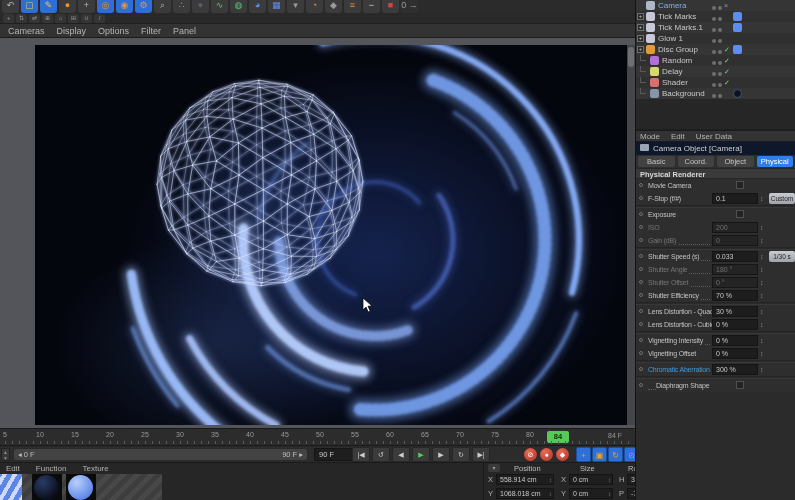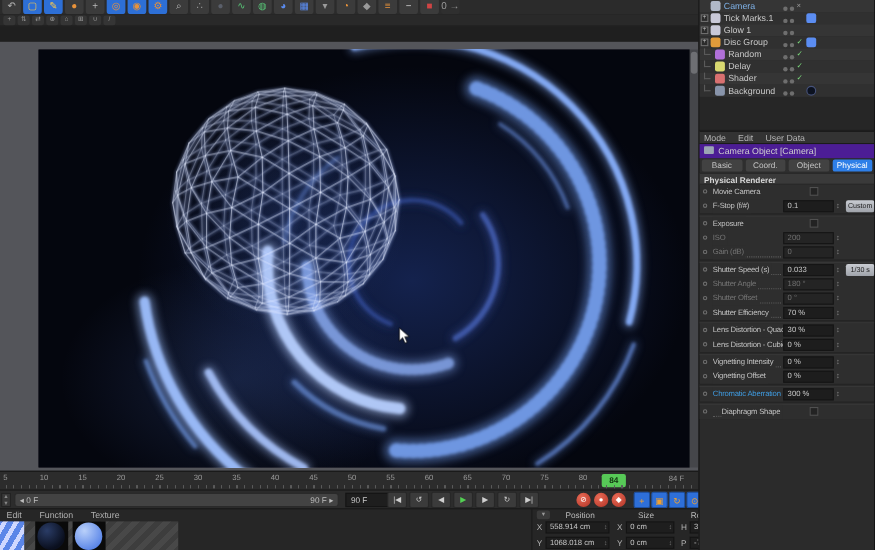--- a/index.html
+++ b/index.html
@@ -84,21 +84,21 @@
   .om-name{position:absolute;top:0;line-height:11px;color:#c8c8c8;}
   .om-dots{position:absolute;left:76px;top:3px;}
   .om-dot{display:inline-block;width:4px;height:4px;border-radius:50%;background:#6e6e6e;margin-right:2px;}
   .om-check{position:absolute;left:88px;top:0;line-height:11px;font-size:7px;color:#7ddc7d;}
   .om-x{position:absolute;left:88px;top:0;line-height:11px;font-size:7px;color:#9a9a9a;}
   .om-chip{position:absolute;left:97px;top:1px;width:9px;height:9px;border-radius:2px;}
   .om-rest{height:31px;background:#262626;border-bottom:1px solid #1e1e1e;}
 
   .am-menu{height:12px;background:#333;display:flex;border-top:1px solid #1b1b1b;border-bottom:1px solid #1b1b1b;}
   .am-menu span{font-size:8px;color:#b4b4b4;padding:0 7px 0 4px;line-height:12px;}
-  .am-title{height:13px;font-size:8px;color:#cfcfcf;line-height:13px;padding-left:4px;background:#4c1d95;}
+  .am-title{height:13px;font-size:8px;color:#cfcfcf;line-height:13px;padding-left:4px;background:#0f172a;}
   .am-title .cam-ic{display:inline-block;width:9px;height:7px;background:#9aa4b4;border-radius:1px;margin-right:4px;}
   .am-tabs{height:13px;display:flex;gap:3px;padding:1px 2px;background:#2e2e2e;}
   .am-tab{flex:1;font-size:7.5px;text-align:center;line-height:11px;background:#424242;color:#c4c4c4;border-radius:2px;}
   .am-tab.active{background:#2e7fe8;color:#fff;}
   .am-section{height:11px;background:#3a3a3a;font-size:7.5px;font-weight:bold;color:#d8d8d8;
      line-height:11px;padding-left:4px;border-top:1px solid #262626;border-bottom:1px solid #262626;}
   .am-rows{position:relative;background:#2e2e2e;}
   .am-row{position:relative;height:13px;}
   .am-sep{height:3px;border-top:1px solid #242424;border-bottom:1px solid #383838;background:#2a2a2a;}
   .am-dot{position:absolute;left:3px;top:4px;width:4px;height:4px;border:1px solid #6e6e6e;border-radius:50%;}
@@ -146,20 +146,27 @@
     </div>
   <div class="tb-mini" id="tb-mini">
       <span class="tbm-icon">+</span>
       <span class="tbm-icon">⇅</span>
       <span class="tbm-icon">⇄</span>
       <span class="tbm-icon">⊕</span>
       <span class="tbm-icon">⌂</span>
       <span class="tbm-icon">⊞</span>
       <span class="tbm-icon">∪</span>
       <span class="tbm-icon">/</span>
+    </div>
+  <div class="menubar" id="vp-menu">
+      <span class="menu-item">Cameras</span>
+      <span class="menu-item">Display</span>
+      <span class="menu-item">Options</span>
+      <span class="menu-item">Filter</span>
+      <span class="menu-item">Panel</span>
     </div>
 
   <div class="viewport">
     <svg id="render-svg" viewBox="0 0 592 380">
         <defs>
           <radialGradient id="hz1">
             <stop offset="0%" stop-color="rgba(36,62,140,0.5)"></stop>
             <stop offset="100%" stop-color="rgba(36,62,140,0)"></stop>
           </radialGradient>
           <radialGradient id="hz2">
@@ -1270,20 +1277,27 @@
     <div id="om">
         <div class="om-row">
           <span class="om-icon" style="left: 10px; background: rgb(176, 184, 200);"></span>
           <span class="om-name" style="left: 22px; color: rgb(127, 178, 232);">Camera</span>
           <span class="om-dots"><span class="om-dot"></span><span class="om-dot"></span></span>
           <span class="om-x">×</span>
         </div>
         <div class="om-row">
           <span class="om-expand">+</span>
           <span class="om-icon" style="left: 10px; background: rgb(200, 200, 216);"></span>
+          <span class="om-name" style="left: 22px; color: rgb(200, 200, 200);">Tick Marks</span>
+          <span class="om-dots"><span class="om-dot"></span><span class="om-dot"></span></span>
+          <span class="om-chip" style="background: rgb(91, 141, 242);"></span>
+        </div>
+        <div class="om-row">
+          <span class="om-expand">+</span>
+          <span class="om-icon" style="left: 10px; background: rgb(200, 200, 216);"></span>
           <span class="om-name" style="left: 22px; color: rgb(200, 200, 200);">Tick Marks.1</span>
           <span class="om-dots"><span class="om-dot"></span><span class="om-dot"></span></span>
           <span class="om-chip" style="background: rgb(91, 141, 242);"></span>
         </div>
         <div class="om-row">
           <span class="om-expand">+</span>
           <span class="om-icon" style="left: 10px; background: rgb(200, 200, 216);"></span>
           <span class="om-name" style="left: 22px; color: rgb(200, 200, 200);">Glow 1</span>
           <span class="om-dots"><span class="om-dot"></span><span class="om-dot"></span></span>
         </div>

